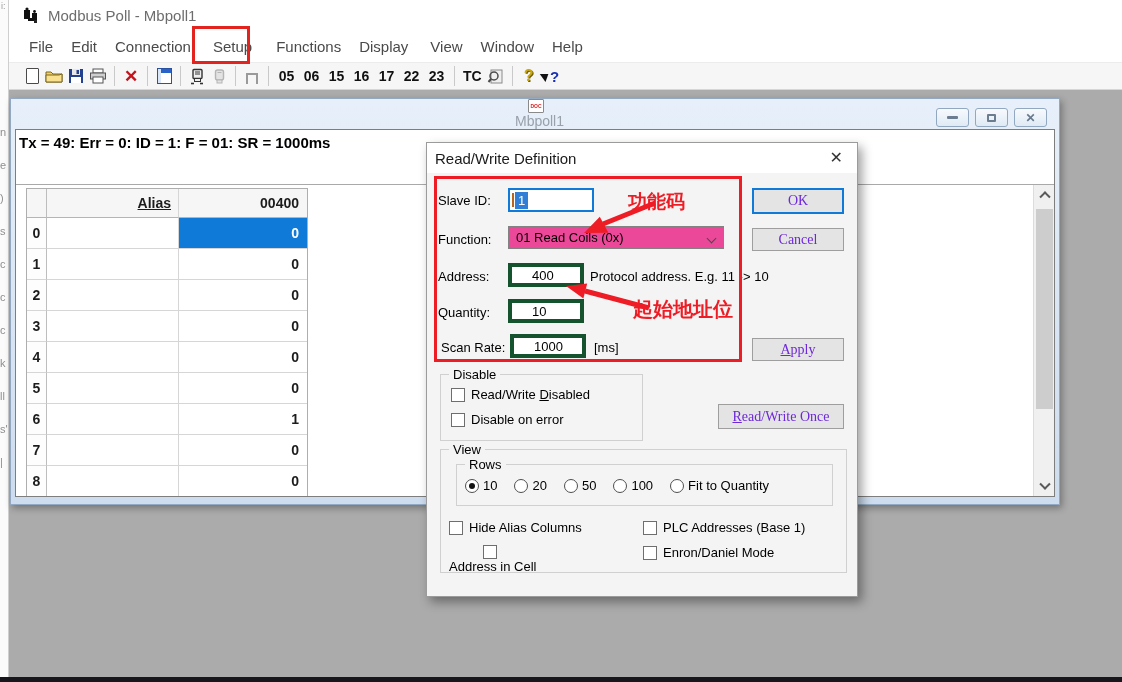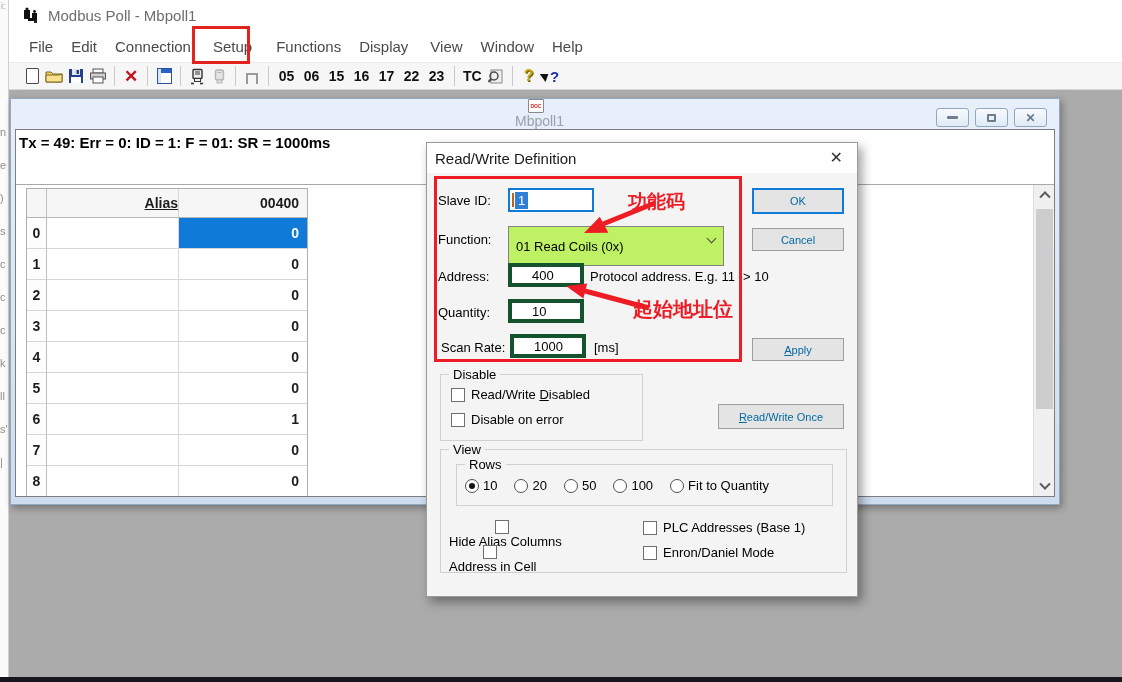--- a/index.html
+++ b/index.html
@@ -52,21 +52,21 @@
   .doc-content { position:absolute; left:4px; top:30px; right:4px; bottom:7px; background:#fff; border:1px solid #7e7e7e; overflow:hidden; }
   .statusline { position:absolute; left:3px; top:4px; font-size:15px; font-weight:bold; color:#000; }
   .pane-divider { position:absolute; left:0; top:54px; width:100%; height:1px; background:#a9a9a9; }
 
   
   .grid { position:absolute; left:10px; top:58px; width:282px; border:1px solid #aeaeae; background:#fff; font-weight:bold; font-size:14px; color:#1c1c1c; }
   .g-row { display:flex; height:31px; }
   .g-row.hdr { height:29px; }
   .g-cell { border-right:1px solid #d6d6d6; border-bottom:1px solid #d6d6d6; display:flex; align-items:center; }
   .c-num { width:20px; justify-content:center; background:#fdfdfd; border-right:1px solid #bdbdbd; }
-  .c-alias { width:132px; justify-content:flex-end; padding-right:0;text-decoration:underline; }
+  .c-alias { width:132px; justify-content:flex-end; padding-right:7px;text-decoration:underline; }
   .c-val { width:128px; justify-content:flex-end; padding-right:8px; border-right:none; }
   .hdr .g-cell { background:#f6f6f6; border-bottom:1px solid #b5b5b5; }
   .c-val.selected { background:#0f7ad8; color:#fff; }
 
   
   .vscroll { position:absolute; right:0; top:55px; bottom:0; width:21px; background:#f0f0f0; border-left:1px solid #dcdcdc; }
   .sb-btn { position:absolute; left:0; width:21px; height:18px; display:flex; align-items:center; justify-content:center; }
   .sb-up { top:0; } .sb-down { bottom:0; }
   .chev { width:8px; height:8px; border-right:2px solid #5a5a5a; border-bottom:2px solid #5a5a5a; }
   .chev.up { transform:rotate(-135deg) translate(-2px,-2px); }
@@ -76,24 +76,24 @@
   
   .dialog { position:absolute; left:426px; top:142px; width:432px; height:455px; background:#f4f4f4; border:1px solid #9b9b9b; box-shadow:4px 5px 10px rgba(0,0,0,.38); z-index:40; font-size:13px; color:#000; }
   .dlg-titlebar { height:30px; background:#fff; display:flex; align-items:center; padding-left:8px; position:relative; }
   .dlg-title { font-size:15px; color:#1a1a1a; }
   .dlg-close { position:absolute; right:10px; top:5px; font-size:16px; color:#333; line-height:1; padding:2px 4px; }
   .dlg-label { position:absolute; font-size:13px; color:#000; }
   .field { position:absolute; background:#fff; border:4px solid #14532d; height:24px; display:flex; align-items:center; padding-left:20px; font-size:13px; }
   .field.focus { border:2px solid #0f7ad8; padding-left:2px; }
   .caret { width:2px; height:14px; background:#b5651d; margin-right:1px; }
   .selbox { background:#2f7fd6; color:#fff; padding:0 3px; height:17px; display:flex; align-items:center; }
-  .combo { position:absolute; height:40px; background:#bef264; border:1px solid #828282; display:flex; align-items:center; padding:0 24px 0 7px; font-size:13px; }
+  .combo { position:absolute; height:23px; background:#ec4899; border:1px solid #828282; display:flex; align-items:center; padding:0 24px 0 7px; font-size:13px; }
   .combo .chev2 { position:absolute; right:8px; top:8px; width:7px; height:7px; border-right:1.5px solid #4a4a4a; border-bottom:1.5px solid #4a4a4a; transform:rotate(45deg); }
   .hint { position:absolute; font-size:13px; color:#000; white-space:nowrap; }
-  .btn { position:absolute; background:#e4e4e4; border:1px solid #9e9e9e; font-size:11px; color:#0369a1; display:flex; align-items:center; justify-content:center; font-family:Liberation Sans, sans-serif; }
+  .btn { position:absolute; background:#e4e4e4; border:1px solid #9e9e9e; font-size:14px; color:#6d28d9; display:flex; align-items:center; justify-content:center; font-family:Liberation Serif, serif; }
   .btn.default { border:2px solid #0f7ad8; }
   .groupbox { position:absolute; border:1px solid #d0d0d0; }
   .gb-label { position:absolute; top:-8px; left:8px; background:#f4f4f4; padding:0 4px; font-size:13px; }
   .cbrow { position:absolute; display:flex; align-items:center; font-size:13px; }
   .cb { width:14px; height:14px; background:#fff; border:1px solid #6e6e6e; margin-right:6px; flex:none; }
   .radiorow { position:absolute; display:flex; align-items:center; font-size:13px; }
   .radio { width:14px; height:14px; border:1px solid #4f4f4f; border-radius:50%; background:#fff; margin-right:4px; flex:none; position:relative; }
   .radio.on::after { content:""; position:absolute; left:3px; top:3px; width:6px; height:6px; border-radius:50%; background:#111; }
   .ropt { display:flex; align-items:center; margin-right:17px; }
   .redbox { position:absolute; left:7px; top:33px; width:308px; height:186px; border:3px solid #ee1c25; z-index:6; pointer-events:none; }
@@ -390,21 +390,21 @@
           <span class="ropt">
               <span class="radio"></span>
               <span>100</span>
             </span>
           <span class="ropt" style="margin-right:0">
               <span class="radio"></span>
               <span>Fit to Quantity</span>
             </span>
         </div>
       </div>
-      <div class="cbrow" style="left:8px; top:70px;flex-direction:column;">
+      <div class="cbrow" style="left:8px; top:70px;">
         <span class="cb"></span>
         <span>Hide Alias Columns</span>
       </div>
       <div class="cbrow" style="left:202px; top:70px;">
         <span class="cb"></span>
         <span>PLC Addresses (Base 1)</span>
       </div>
       <div class="cbrow" style="left:8px; top:95px;flex-direction:column;">
         <span class="cb"></span>
         <span>Address in Cell</span>

